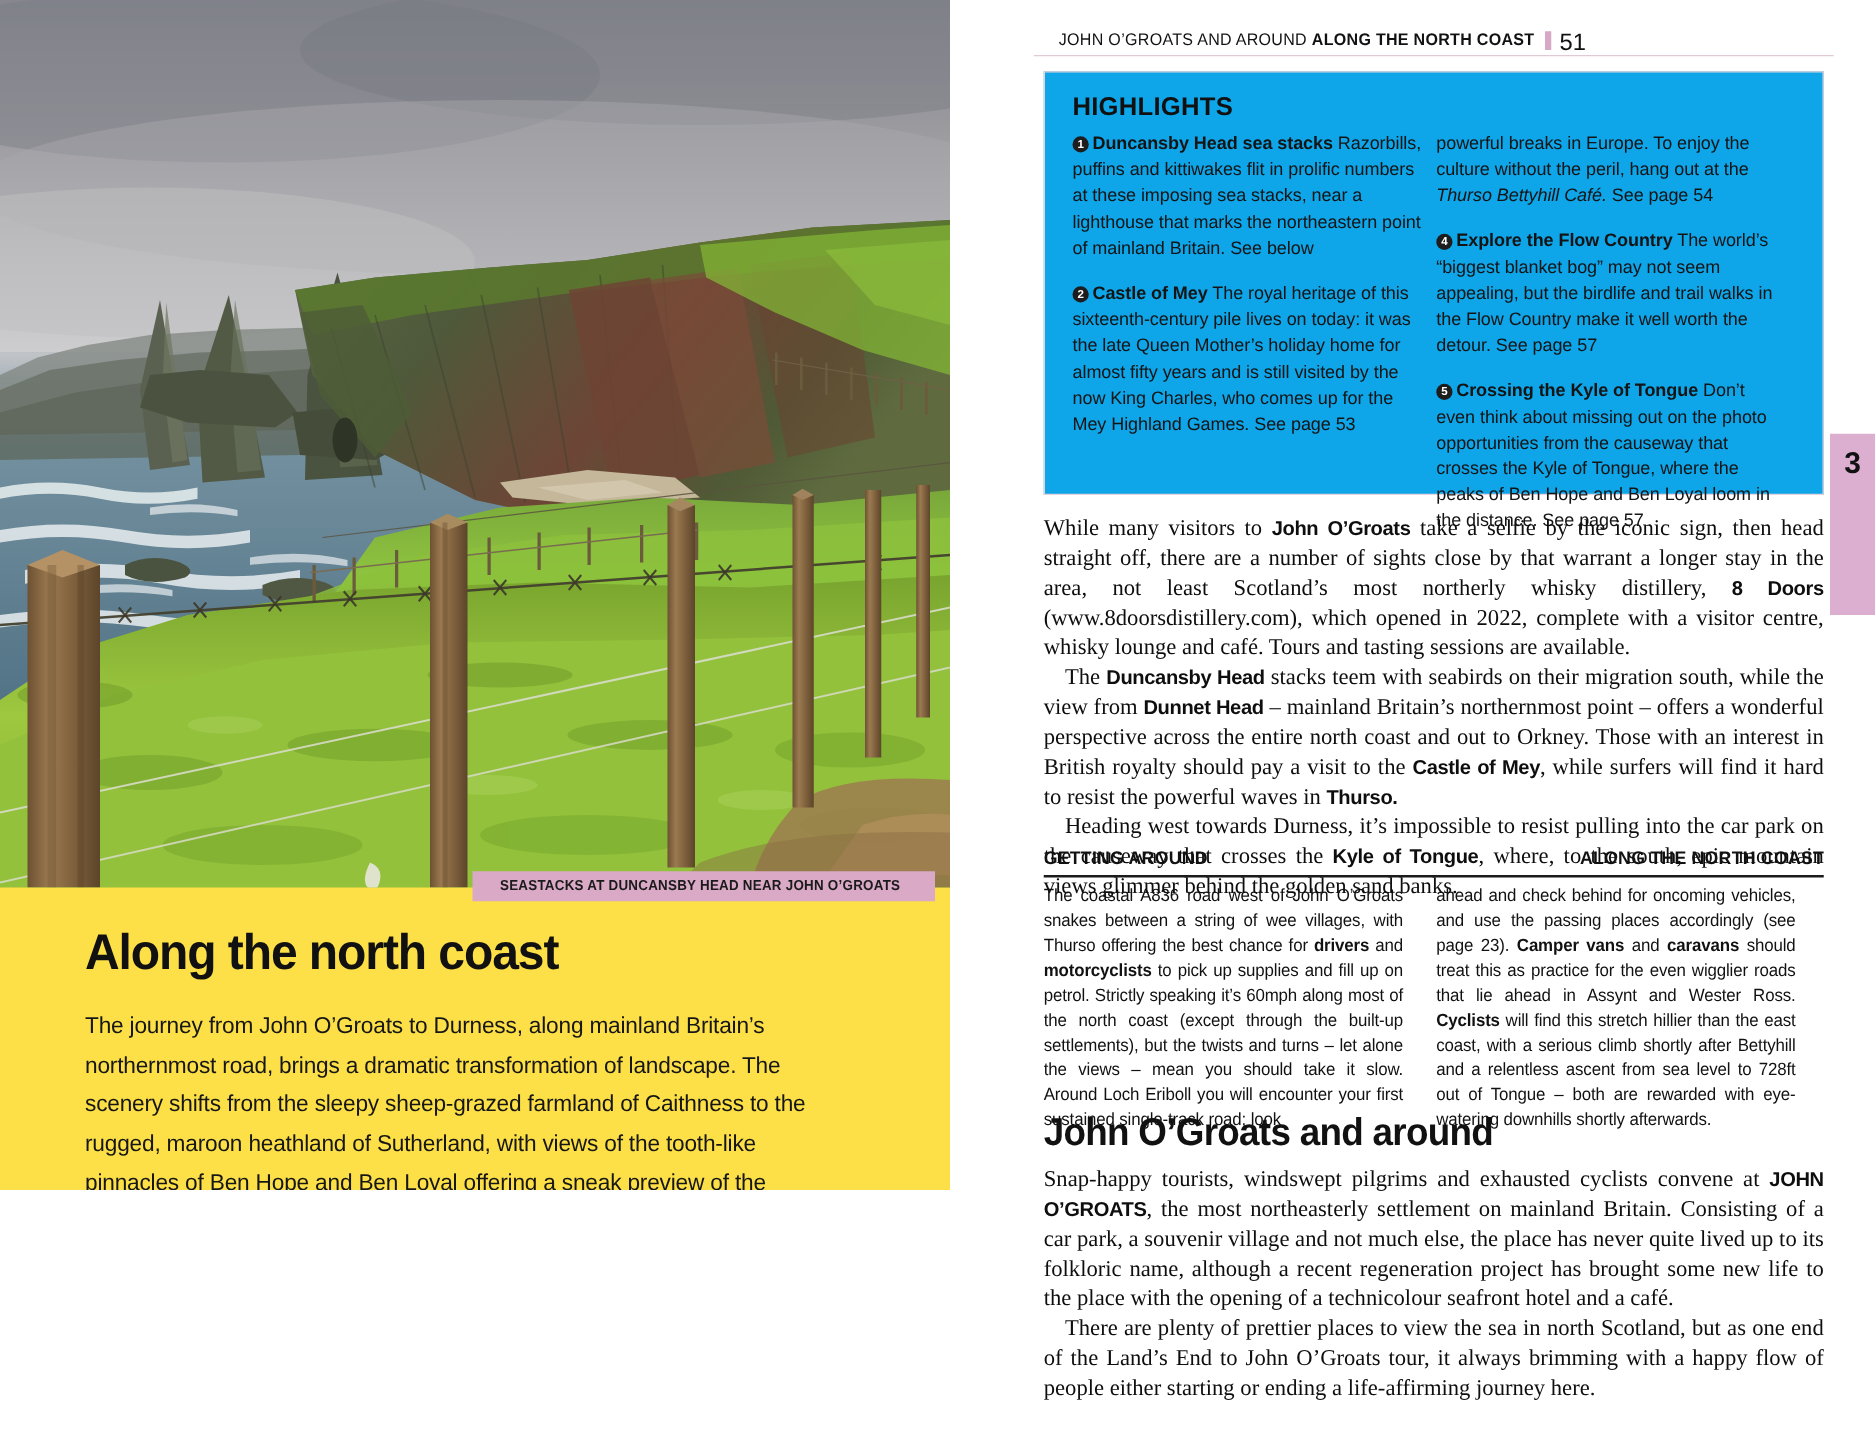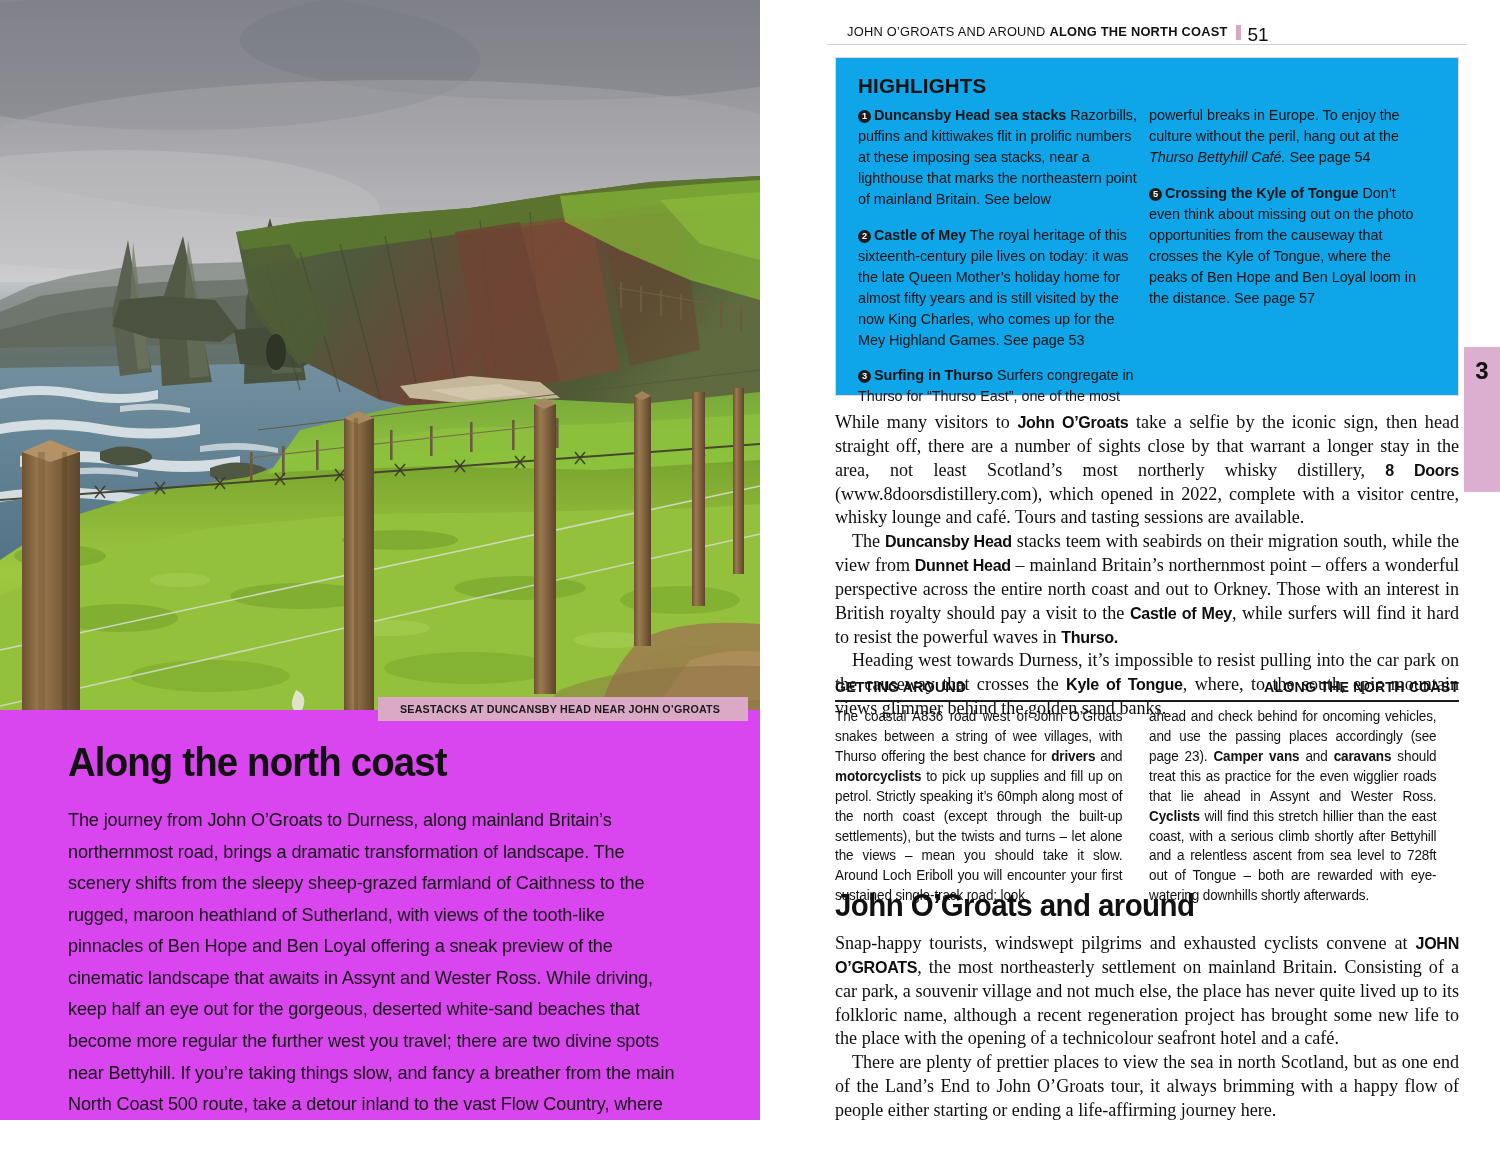--- a/index.html
+++ b/index.html
@@ -8,22 +8,22 @@
     background:#ffffff;
     font-family:"Liberation Sans", sans-serif;
     overflow:hidden;
     position:relative;
   }
   .spread{position:absolute;inset:0;display:flex;}
 
   
   .page-left{
     position:relative;
-    width:760px;height:1120px;
-    background:#d946ef;
+    width:760px;height:952px;
+    background:#fde047;
     flex:0 0 760px;
     overflow:hidden;
   }
   .photo{
     position:absolute;left:0;top:0;width:760px;height:710px;
     overflow:hidden;
   }
   .photo svg{display:block;width:760px;height:710px;}
 
   .caption-band{
@@ -394,24 +394,24 @@
         <span class="rh-page">51</span>
       </div>
       <div class="rh-rule"></div>
 
       <div class="hl-box">
         <div class="hl-title">HIGHLIGHTS</div>
         <div class="hl-cols">
           <div class="hl-col">
             <div class="hl-item" id="hl1"><span class="bullet">1</span><b>Duncansby Head sea stacks</b> Razorbills, puffins and kittiwakes flit in prolific numbers at these imposing sea stacks, near a lighthouse that marks the northeastern point of mainland Britain. See below</div>
             <div class="hl-item" id="hl2"><span class="bullet">2</span><b>Castle of Mey</b> The royal heritage of this sixteenth-century pile lives on today: it was the late Queen Mother’s holiday home for almost fifty years and is still visited by the now King Charles, who comes up for the Mey Highland Games. See page 53</div>
-            <div class="hl-item" id="hl3"><span class="bullet">3</span><b>Surfing in Thurso</b> Surfers congregate in Thurso for “Thurso East”, one of the most</div>
           </div>
           <div class="hl-col">
             <div class="hl-item" id="hl3b">powerful breaks in Europe. To enjoy the culture without the peril, hang out at the <i>Thurso Bettyhill Café.</i> See page 54</div>
+            <div class="hl-item" id="hl4"><span class="bullet">4</span><b>Explore the Flow Country</b> The world’s “biggest blanket bog” may not seem appealing, but the birdlife and trail walks in the Flow Country make it well worth the detour. See page 57</div>
             <div class="hl-item" id="hl5"><span class="bullet">5</span><b>Crossing the Kyle of Tongue</b> Don’t even think about missing out on the photo opportunities from the causeway that crosses the Kyle of Tongue, where the peaks of Ben Hope and Ben Loyal loom in the distance. See page 57</div>
           </div>
         </div>
       </div>
 
       <div class="serif-block" id="block1">
           <p>While many visitors to <b>John O’Groats</b> take a selfie by the iconic sign, then head straight off, there are a number of sights close by that warrant a longer stay in the area, not least Scotland’s most northerly whisky distillery, <b>8 Doors</b> (www.8doorsdistillery.com), which opened in 2022, complete with a visitor centre, whisky lounge and café. Tours and tasting sessions are available.</p>
           <p>The <b>Duncansby Head</b> stacks teem with seabirds on their migration south, while the view from <b>Dunnet Head</b> – mainland Britain’s northernmost point – offers a wonderful perspective across the entire north coast and out to Orkney. Those with an interest in British royalty should pay a visit to the <b>Castle of Mey</b>, while surfers will find it hard to resist the powerful waves in <b>Thurso.</b></p>
           <p>Heading west towards Durness, it’s impossible to resist pulling into the car park on the causeway that crosses the <b>Kyle of Tongue</b>, where, to the south, epic mountain views glimmer behind the golden sand banks.</p>
         </div>

